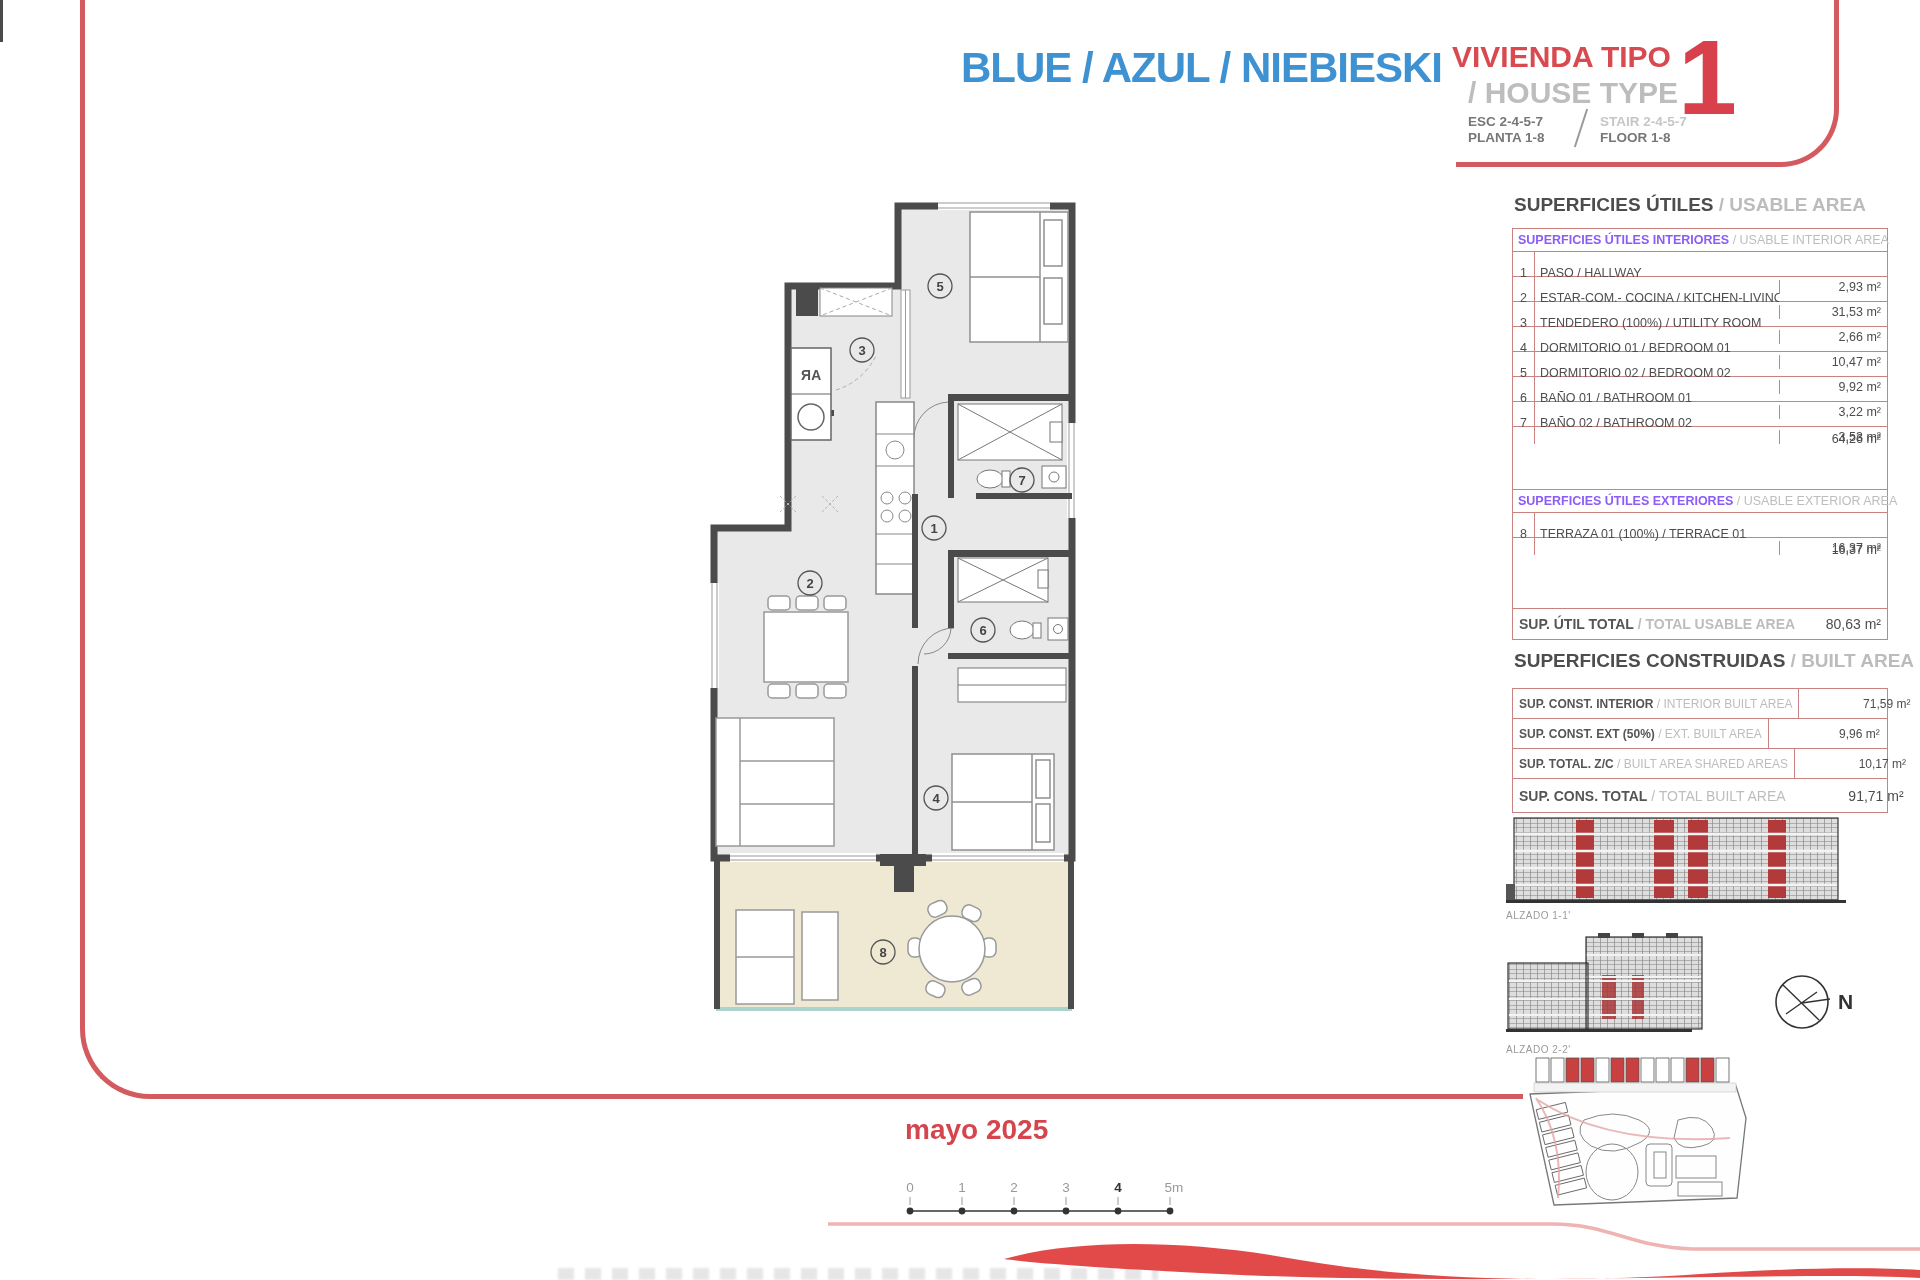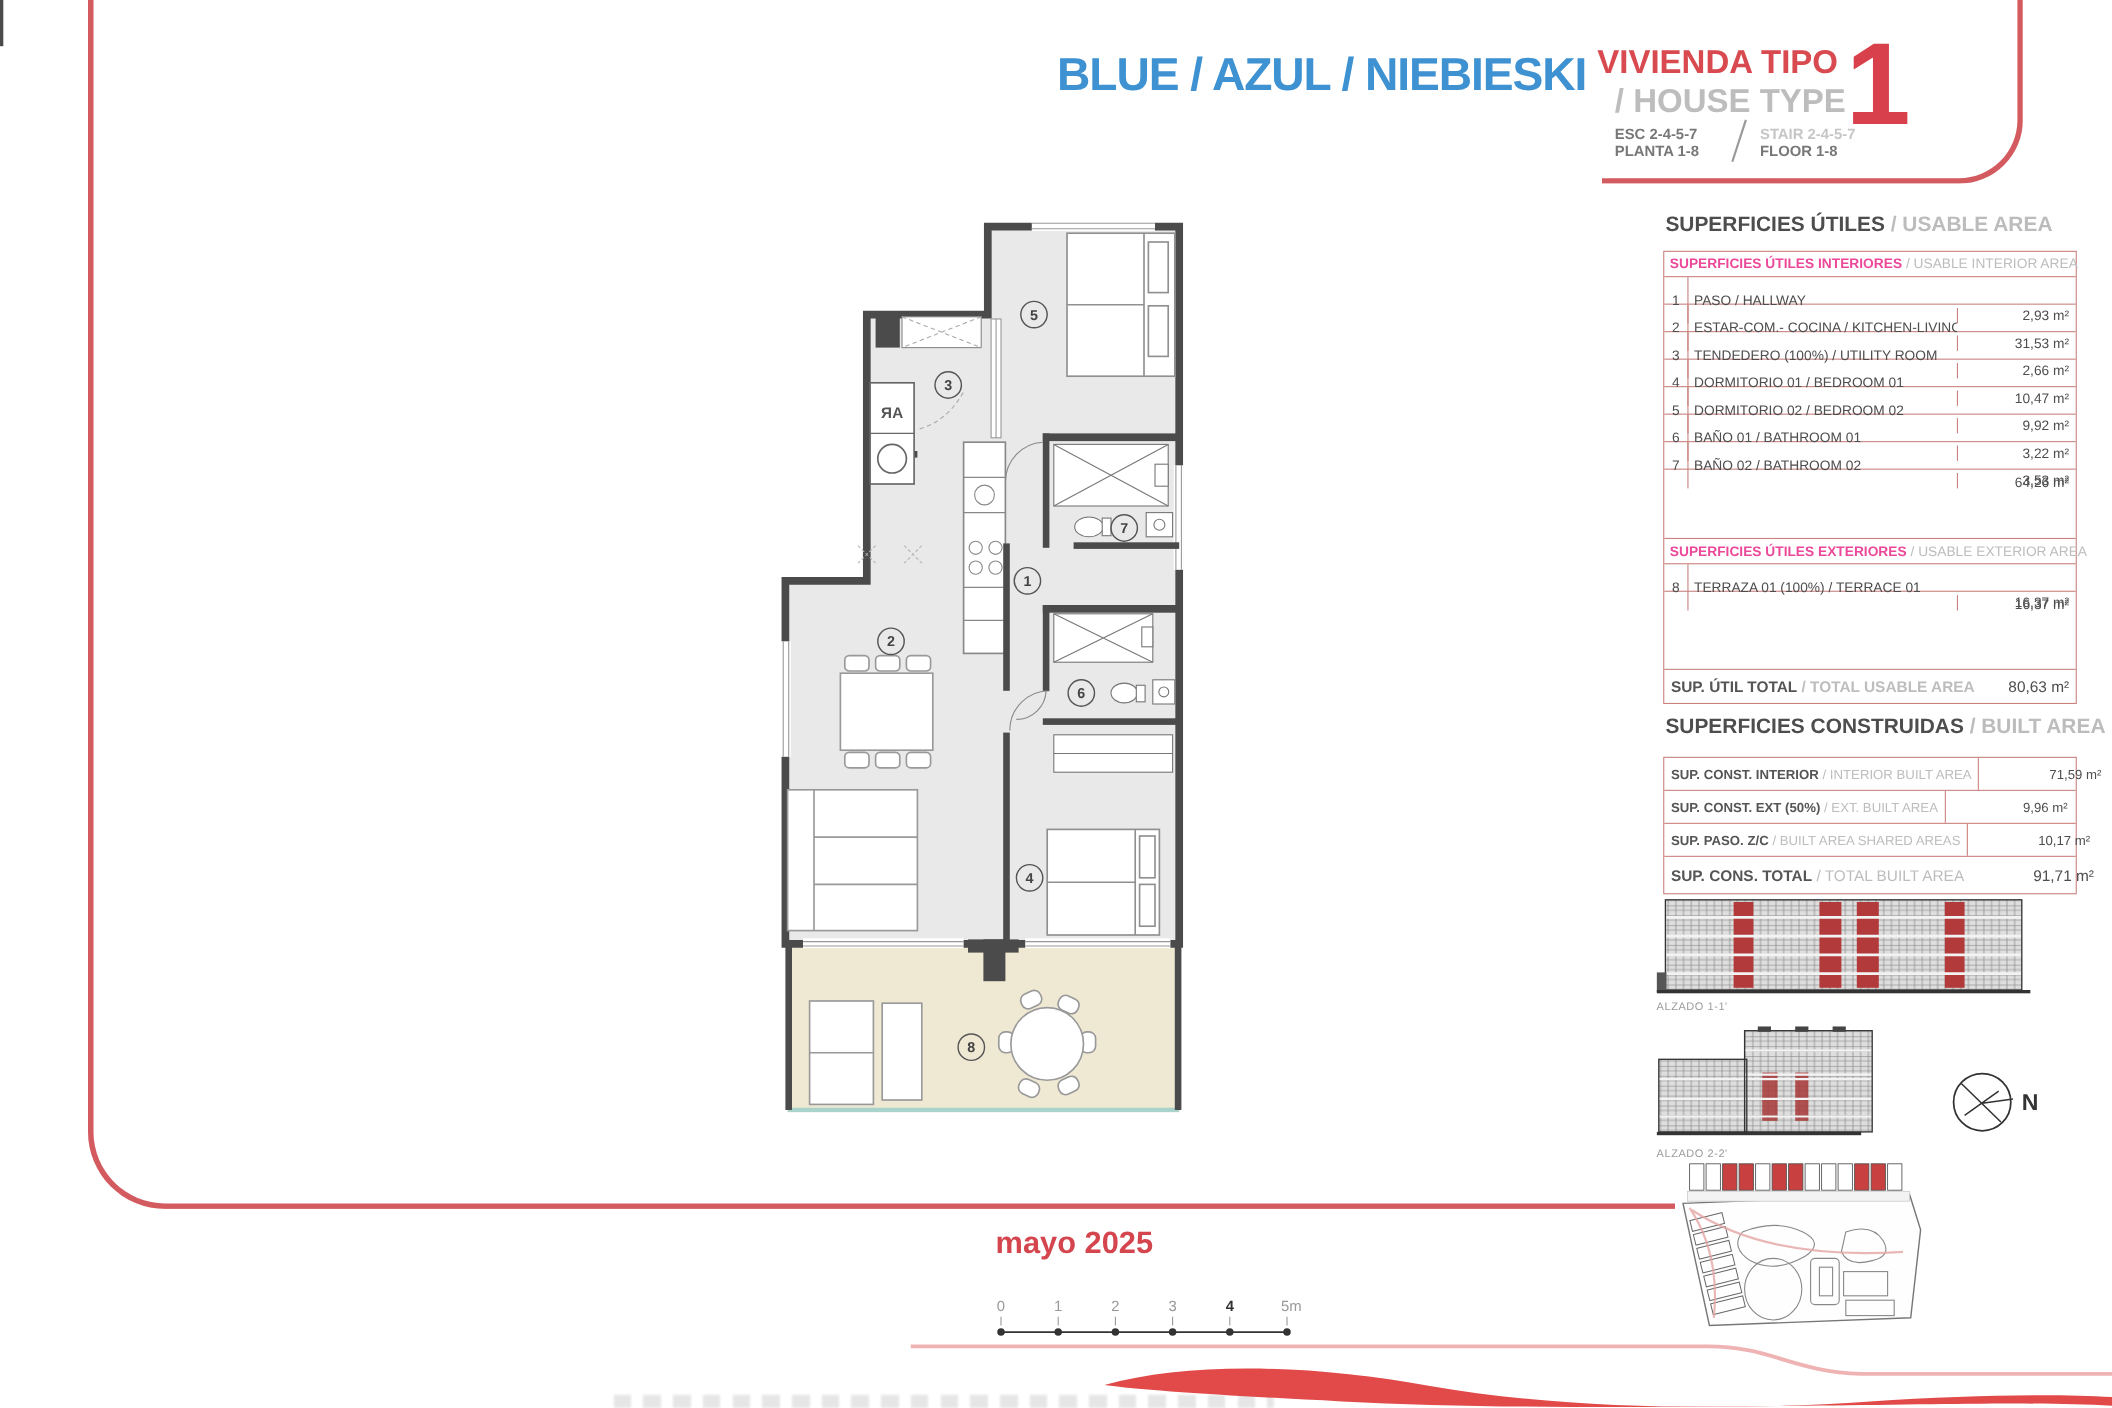--- a/index.html
+++ b/index.html
@@ -25,21 +25,21 @@
   .bignum{left:1678px;top:24px;font-size:106px;font-weight:bold;color:#D8404B;line-height:1;}
   
   :root{--pink:#C9827F;}
   .sec-title{font-size:19px;font-weight:bold;white-space:nowrap;}
   .sec-title .lt{color:#BCBCBC;font-weight:bold;}
   .t1-title{left:1514px;top:194px;}
   .t2-title{left:1514px;top:650px;}
   .box1{left:1512px;top:228px;width:376px;height:412px;border:1.5px solid var(--pink);
         display:flex;flex-direction:column;box-sizing:border-box;}
   .thead{font-size:12.5px;padding:4px 5px;border-bottom:1.5px solid var(--pink);white-space:nowrap;}
-  .thead b{color:#ec4899;margin-top:36px;} .thead .lt{color:#BDBDBD;}
+  .thead b{color:#8b5cf6;margin-top:36px;} .thead .lt{color:#BDBDBD;}
   .thead.topline{border-top:1.5px solid var(--pink);}
   .trow{display:grid;grid-template-columns:22px 1fr 108px;font-size:12.5px;
         border-bottom:1.5px solid var(--pink);align-items:center;height:24px;}
   .c-num{text-align:center;border-right:1.5px solid var(--pink);align-self:stretch;display:flex;align-items:center;justify-content:center;}
   .c-label{padding:0 5px;white-space:nowrap;overflow:hidden;}
   .c-val{padding:0 6px;border-left:1.5px solid var(--pink);align-self:stretch;display:flex;align-items:center;justify-content:flex-end;margin-top:28px;}
   .subtotal{text-align:right;font-size:12.5px;padding:5px 6px;}
   .spacer1{height:38px;} 
   .totalrow{margin-top:auto;border-top:1.5px solid var(--pink);display:flex;justify-content:space-between;
             align-items:center;font-size:14px;padding:7px 6px;white-space:nowrap;gap:24px;}
@@ -148,21 +148,21 @@
 <div class="abs box2">
   <div class="brow">
     <span class="bl"><b>SUP. CONST. INTERIOR</b> <span class="lt">/ INTERIOR BUILT AREA</span></span>
     <span class="bv">71,59 m²</span>
   </div>
   <div class="brow">
     <span class="bl"><b>SUP. CONST. EXT (50%)</b> <span class="lt">/ EXT. BUILT AREA</span></span>
     <span class="bv">9,96 m²</span>
   </div>
   <div class="brow">
-    <span class="bl"><b>SUP. PASO. Z/C</b> <span class="lt">/ BUILT AREA SHARED AREAS</span></span>
+    <span class="bl"><b>SUP. TOTAL. Z/C</b> <span class="lt">/ BUILT AREA SHARED AREAS</span></span>
     <span class="bv">10,17 m²</span>
   </div>
   <div class="brow total">
     <span class="bl"><b>SUP. CONS. TOTAL</b> <span class="lt">/ TOTAL BUILT AREA</span></span>
     <span class="bv">91,71 m²</span>
   </div>
 </div>
 
 <svg class="abs" style="left:700px;top:198px;" width="385" height="852" viewBox="0 0 385 852">
 

